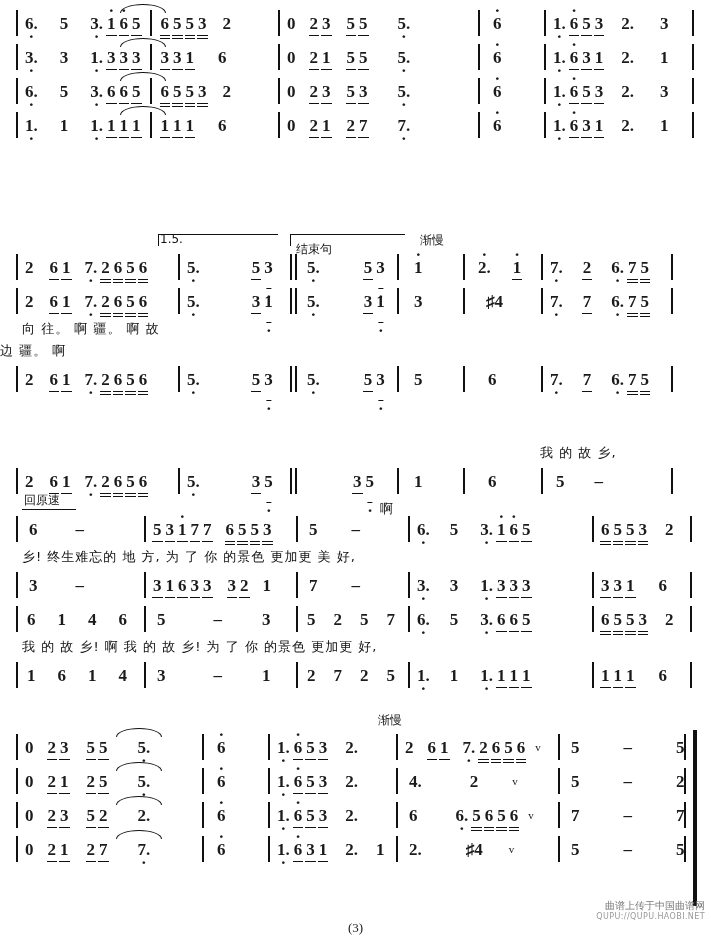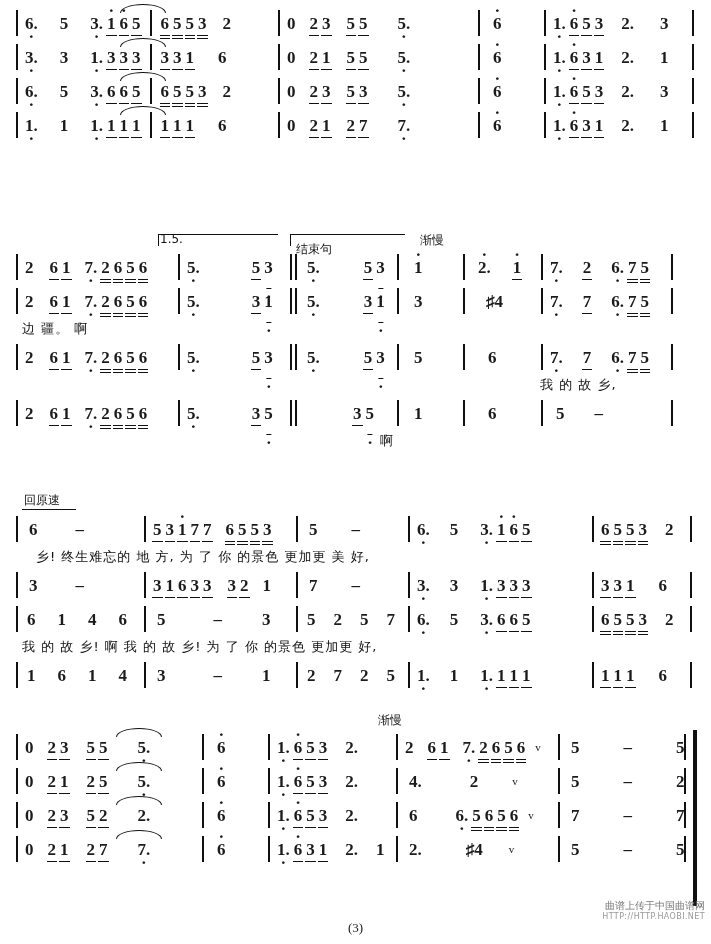--- a/index.html
+++ b/index.html
@@ -319,20 +319,23 @@
       <div class="bar end" style="width:132px;">
         <span class="cell num dotbelow">7.</span>
         <span class="cell num u1" style="margin-left:16px;">7</span>
         <span class="cell num dotbelow" style="margin-left:16px;">6.</span>
         <span class="cell num u2">7</span>
         <span class="cell num u2">5</span>
       </div>
     </div>
 
     <div class="lyrow" style="padding-left:22px;">
+      <span class="lyric">向            往。        啊  疆。    啊            故</span>
+    </div>
+    <div class="lyrow" style="">
       <span class="lyric">边            疆。        啊</span>
     </div>
 
     <div class="row" style="height:34px;">
       <div class="bar" style="margin-left:16px;width:162px;">
         <span class="cell num">2</span>
         <span class="cell num u1" style="margin-left:12px;">6</span>
         <span class="cell num u1">1</span>
         <span class="cell num dotbelow" style="margin-left:10px;">7.</span>
         <span class="cell num u2">2</span>
@@ -360,21 +363,21 @@
       </div>
       <div class="bar end" style="width:132px;">
         <span class="cell num dotbelow">7.</span>
         <span class="cell num u1" style="margin-left:16px;">7</span>
         <span class="cell num dotbelow" style="margin-left:16px;">6.</span>
         <span class="cell num u2">7</span>
         <span class="cell num u2">5</span>
       </div>
     </div>
 
-    <div class="lyrow" style="padding-left:540px;">
+    <div class="lyrow" style="padding-left:540px;margin-top:46px;">
       <span class="lyric">我  的 故 乡,</span>
     </div>
 
     <div class="row" style="height:34px;">
       <div class="bar" style="margin-left:16px;width:162px;">
         <span class="cell num">2</span>
         <span class="cell num u1" style="margin-left:12px;">6</span>
         <span class="cell num u1">1</span>
         <span class="cell num dotbelow" style="margin-left:10px;">7.</span>
         <span class="cell num u2">2</span>
@@ -447,21 +450,21 @@
       </div>
       <div class="bar end" style="width:100px;">
         <span class="cell num u2">6</span>
         <span class="cell num u2">5</span>
         <span class="cell num u2">5</span>
         <span class="cell num u2">3</span>
         <span class="cell num" style="margin-left:14px;">2</span>
       </div>
     </div>
 
-    <div class="lyrow" style="padding-left:36px;">
+    <div class="lyrow" style="padding-left:22px;">
       <span class="lyric">乡!      终生难忘的 地  方,        为 了 你 的景色 更加更 美 好,</span>
     </div>
 
     <div class="row" style="height:34px;">
       <div class="bar" style="margin-left:16px;width:128px;">
         <span class="cell num" style="margin-left:4px;">3</span>
         <span class="cell num" style="margin-left:34px;">–</span>
       </div>
       <div class="bar" style="width:152px;">
         <span class="cell num u1">3</span>
@@ -713,15 +716,15 @@
       </div>
     </div>
   </div>
 
   <div class="line" style="right:14px;top:730px;width:4px;height:176px;"></div>
 
   <div class="footer-page">(3)</div>
 
   <div class="watermark">
     <div>曲谱上传于中国曲谱网</div>
-    <div class="w2">HTTP://HTTP.HAOBI.NET</div>
+    <div class="w2">QUPU://QUPU.HAOBI.NET</div>
   </div>
 </div>
 
 </body></html>

